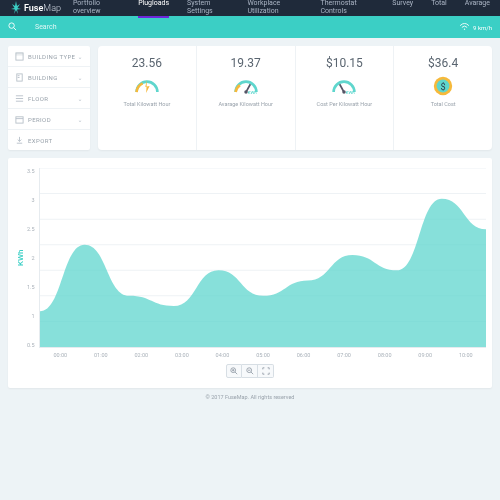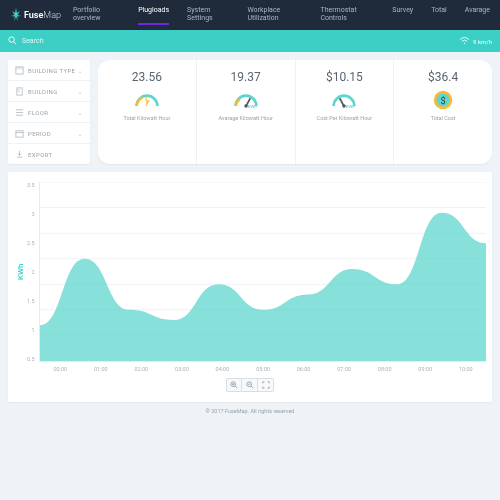--- a/index.html
+++ b/index.html
@@ -1,37 +1,37 @@
 <!DOCTYPE html>
 <html><head>
 <meta charset="utf-8">
 <style>
 *{margin:0;padding:0;box-sizing:border-box;font-family:-apple-system,BlinkMacSystemFont,"Segoe UI",Roboto,sans-serif}
 body{width:500px;height:500px;background:#edf3f6;overflow:hidden;font-size:7px;color:#555}
-.topnav{background:#1f2a3a;height:30px;display:flex;align-items:center;padding:0 10px;color:#aab4c4}
+.topnav{background:#1f2a3a;height:16px;display:flex;align-items:center;padding:0 10px;color:#aab4c4}
 .logo{display:flex;align-items:center;gap:2px;margin-right:12px}
 .logo-icon svg{display:block}
 .logo-text{font-size:9px;font-weight:600;color:#fff}
 .logo-text .light{font-weight:300;color:#d0d7e2}
 .nav-items{display:flex;gap:18px;font-size:7px}
 .nav-item{color:#aab4c4;cursor:pointer;padding-bottom:3px}
 .nav-item.active{color:#fff;border-bottom:2px solid #6d28d9}
 .searchbar{background:#3bcfc5;height:22px;display:flex;align-items:center;padding:0 8px;gap:6px}
-.searchbox{flex:1;display:flex;background:transparent;gap:5px}
+.searchbox{flex:1;display:flex;background:transparent;gap:18px}
 .search-input{background:transparent;border:none;color:#fff;font-size:7px;outline:none;flex:1}
 .search-input::placeholder{color:#dff7f5}
 .speed{color:#fff;font-size:6px;display:flex;align-items:center;gap:4px}
 .content{display:flex;padding:8px 8px 0 8px;gap:8px}
 .filters{width:82px;background:#fff;border-radius:2px;box-shadow:0 1px 2px rgba(0,0,0,.05)}
 .filter-row{display:flex;align-items:center;justify-content:space-between;padding:6px 7px;border-bottom:1px solid #eef2f5;color:#9aa3ac;font-size:6px;letter-spacing:.4px;cursor:pointer}
 .filter-row:last-child{border-bottom:none}
 .filter-left{display:flex;align-items:center;gap:5px}
 .filter-icon{width:8px;height:8px;color:#b7c0c8}
 .chev{color:#bac3cb}
-.stats{flex:1;background:#fff;border-radius:12px;box-shadow:0 1px 2px rgba(0,0,0,.05);display:flex;overflow:hidden}
+.stats{flex:1;background:#fff;border-radius:4px;box-shadow:0 1px 2px rgba(0,0,0,.05);display:flex;overflow:hidden}
 .stat{flex:1;min-width:95px;padding:10px 6px;text-align:center;border-right:1px solid #eef2f5}
 .stat:last-child{border-right:none}
 .stat-val{font-size:12px;color:#5a6570;font-weight:400;margin-bottom:6px}
 .stat-ico{height:20px;display:flex;align-items:center;justify-content:center;margin-bottom:5px}
 .stat-lbl{font-size:5.5px;color:#9aa3ac;line-height:1.3}
 .chart-wrap{margin:8px 8px 0 8px;background:#fff;border-radius:2px;box-shadow:0 1px 2px rgba(0,0,0,.05);padding:10px 6px 6px 6px;height:230px;position:relative}
 .chart-body{display:flex;height:180px}
 .ylabel{writing-mode:vertical-rl;transform:rotate(180deg);text-align:center;font-size:8px;color:#3bcfc5;font-weight:500;padding:0 2px}
 .yaxis{display:flex;flex-direction:column;justify-content:space-between;align-items:flex-end;padding-right:4px;font-size:5.5px;color:#aab2ba}
 .plot{flex:1;position:relative;border-left:1px solid #e6ebef;border-bottom:1px solid #e6ebef}

